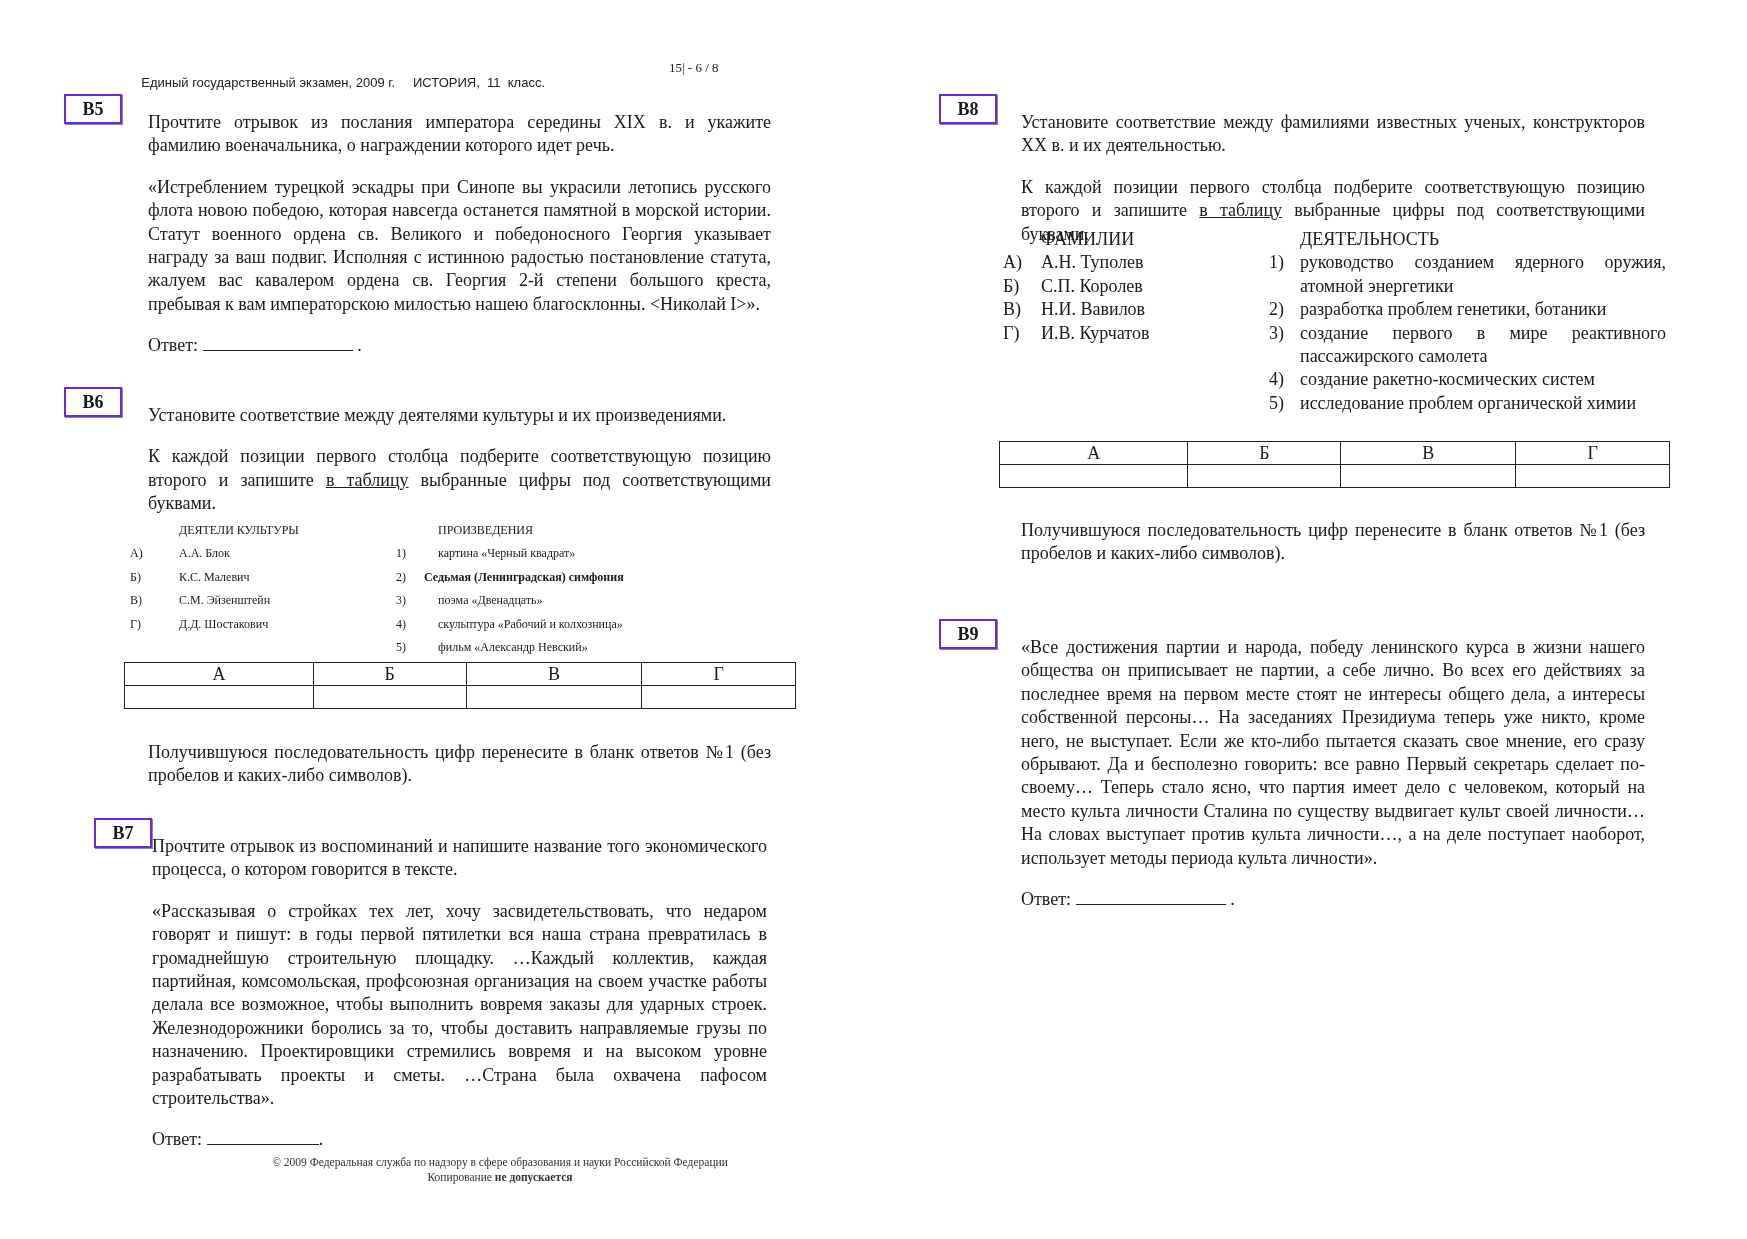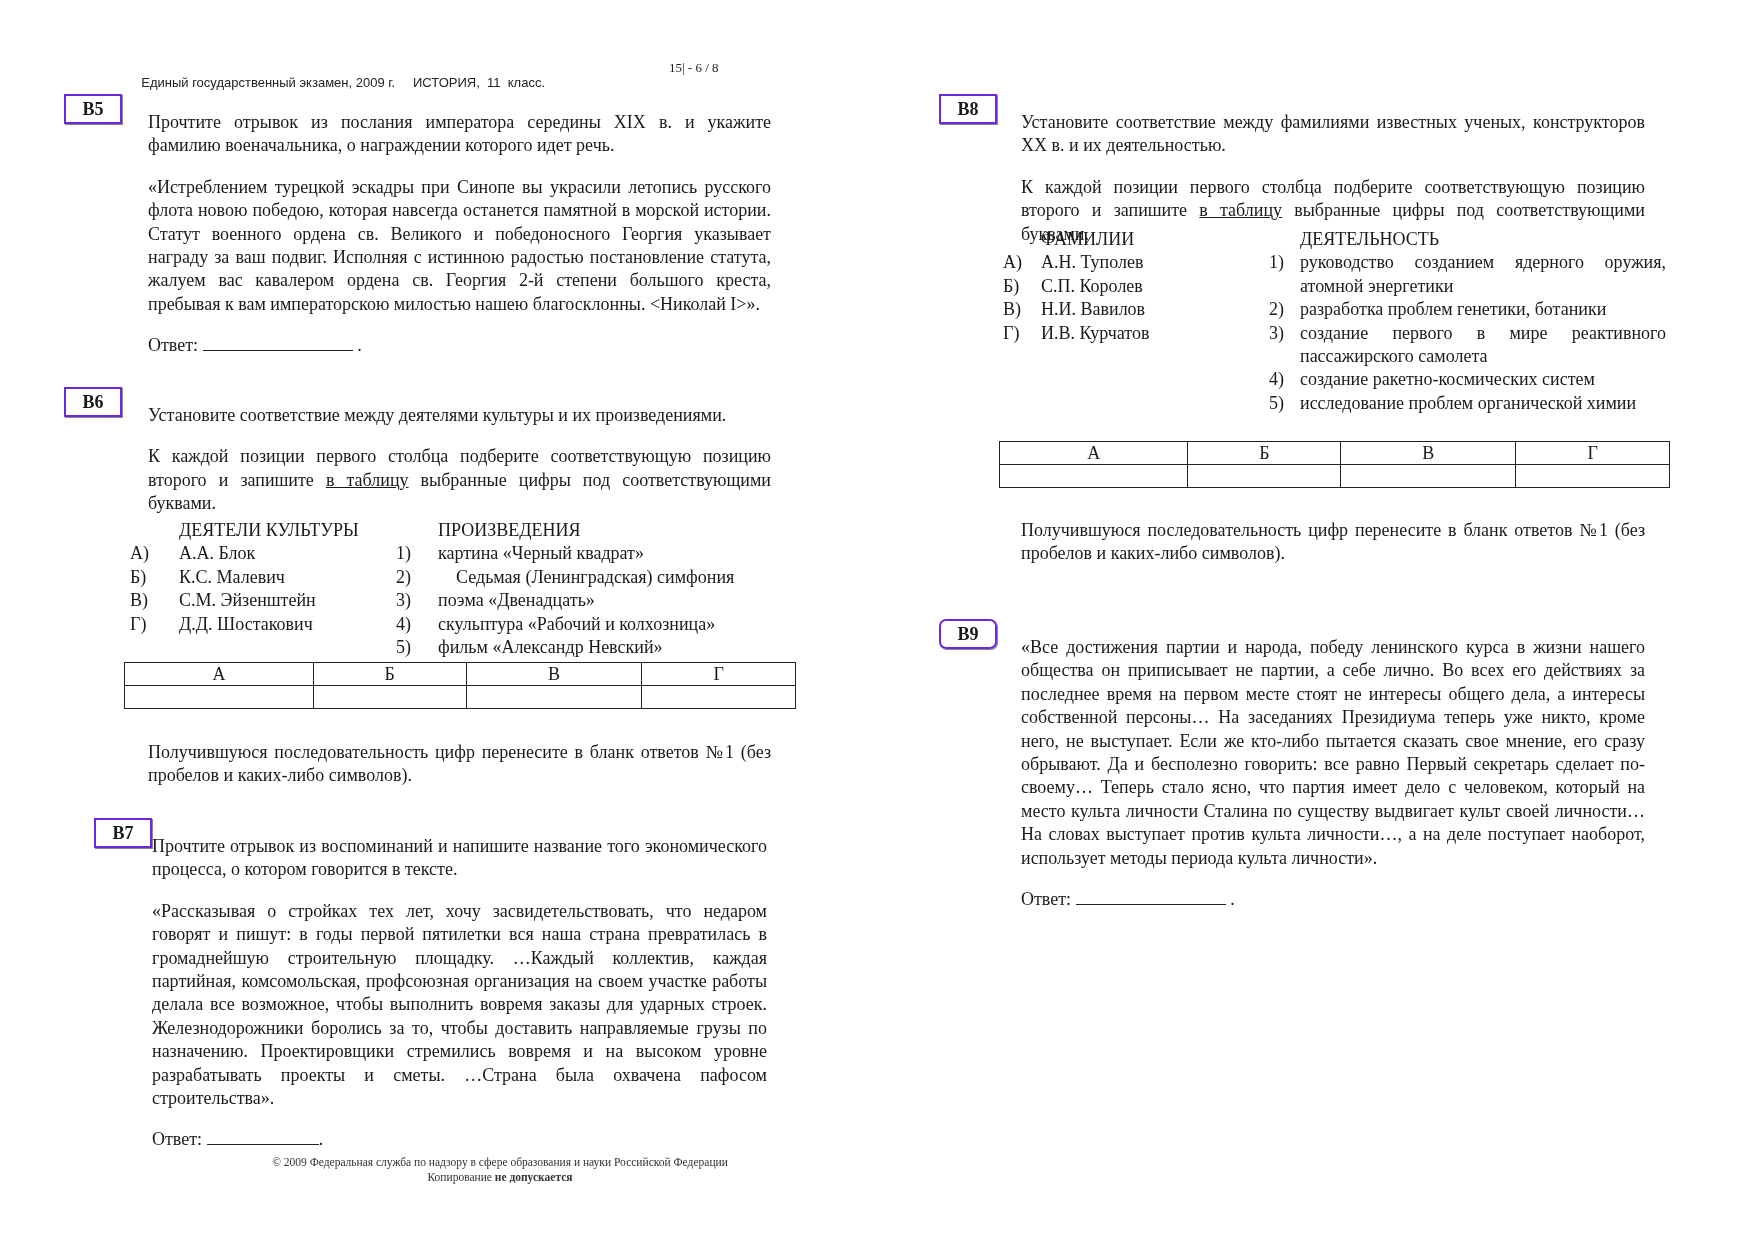--- a/index.html
+++ b/index.html
@@ -67,21 +67,21 @@
     <span class="blank" style="width:150px;"></span> .
   </p>
 </div>
 
 <div class="task" style="left:130px; top:386px; width:659px;">
   <div class="label">B6</div>
   <p style="text-align-last: left;">Установите соответствие между деятелями культуры и их произведениями.</p>
   <p><span>К каждой позиции первого столбца подберите соответствующую позицию второго и запишите </span><span class="u">в таблицу</span><span> выбранные цифры под соответствующими буквами.</span></p>
 </div>
 
-<div class="match" style="position:absolute; left:130px; top:511px; width:680px; height:150px; font-size:18px; line-height:23.4px;">
+<div class="match" style="position:absolute; left:130px; top:511px; width:680px; height:150px; font-size:12px; line-height:23.4px;">
   <div class="col-head" style="left:49px;">ДЕЯТЕЛИ КУЛЬТУРЫ</div>
   <div class="col-head" style="left:308px;">ПРОИЗВЕДЕНИЯ</div>
   <div class="row" style="top:23.4px; left:0;">
       <span class="letter">А)</span>
       <span style="position:absolute; left:49px;">А.А. Блок</span>
     </div>
   <div class="row" style="top:46.8px; left:0;">
       <span class="letter">Б)</span>
       <span style="position:absolute; left:49px;">К.С. Малевич</span>
     </div>
@@ -93,21 +93,21 @@
       <span class="letter">Г)</span>
       <span style="position:absolute; left:49px;">Д.Д. Шостакович</span>
     </div>
 
   <div class="row" style="top:23.4px; left:266px;">
       <span class="letter">1)</span>
       <span style="position:absolute; left:42px;">картина «Черный квадрат»</span>
     </div>
   <div class="row" style="top:46.8px; left:266px;">
       <span class="letter">2)</span>
-      <span style="position:absolute; left:60px;">Седьмая (Ленинградская) симфония</span>
+      <span style="position:absolute; left:28px;font-weight:bold;">Седьмая (Ленинградская) симфония</span>
     </div>
   <div class="row" style="top:70.2px; left:266px;">
       <span class="letter">3)</span>
       <span style="position:absolute; left:42px;">поэма «Двенадцать»</span>
     </div>
   <div class="row" style="top:93.6px; left:266px;">
       <span class="letter">4)</span>
       <span style="position:absolute; left:42px;">скульптура «Рабочий и колхозница»</span>
     </div>
   <div class="row" style="top:117px; left:266px;">
@@ -210,21 +210,21 @@
     <td></td>
   </tr>
 </tbody>
   </table>
 
 <div class="task" style="left:1003px; top:501px; width:660px;">
   <p>Получившуюся последовательность цифр перенесите в бланк ответов №1 (без пробелов и каких-либо символов).</p>
 </div>
 
 <div class="task" style="left:1003px; top:618px; width:660px;">
-  <div class="label" style="left:-64px;border-radius:7px;">B9</div>
+  <div class="label" style="left:-64px;">B9</div>
   <p>«Все достижения партии и народа, победу ленинского курса в жизни нашего общества он приписывает не партии, а себе лично. Во всех его действиях за последнее время на первом месте стоят не интересы общего дела, а интересы собственной персоны… На заседаниях Президиума теперь уже никто, кроме него, не выступает. Если же кто-либо пытается сказать свое мнение, его сразу обрывают. Да и бесполезно говорить: все равно Первый секретарь сделает по-своему… Теперь стало ясно, что партия имеет дело с человеком, который на место культа личности Сталина по существу выдвигает культ своей личности… На словах выступает против культа личности…, а на деле поступает наоборот, использует методы периода культа личности».</p>
   <p class="answer" style="margin-top:8px !important;">
     <span>Ответ:</span>
     <span class="blank" style="width:150px;"></span> .
   </p>
 </div>
 
 <div class="footer">
   <div class="wrap" style="left:0; width:1000px;">
     <div>© 2009  Федеральная служба по надзору в сфере образования и науки Российской Федерации</div>

